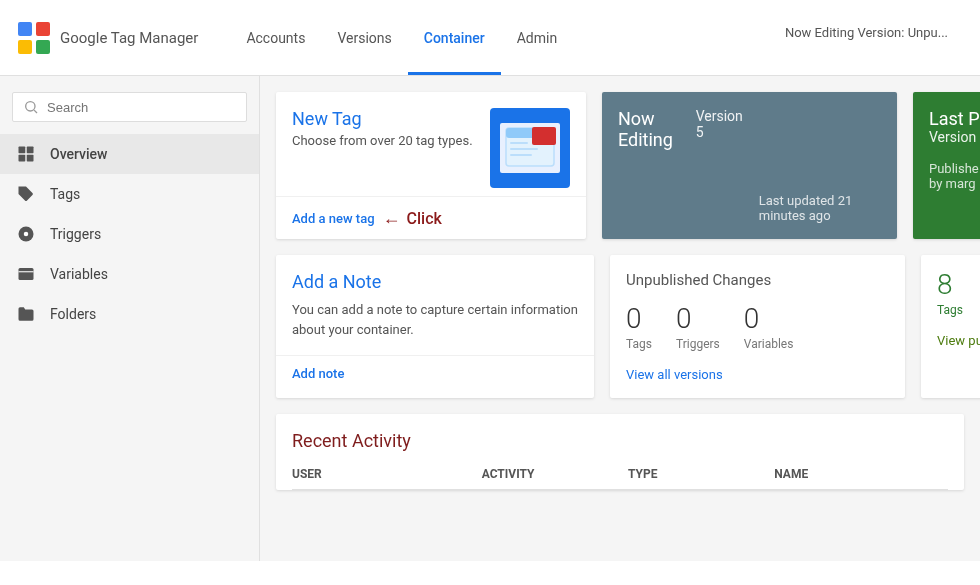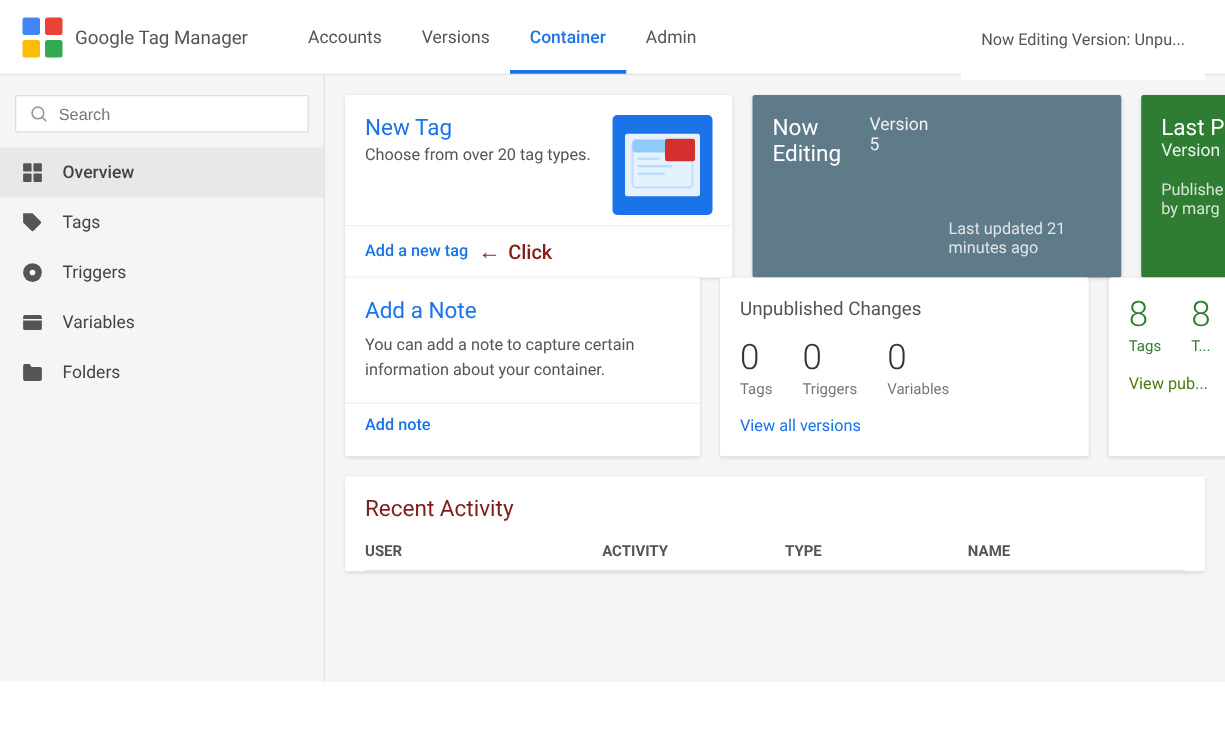--- a/index.html
+++ b/index.html
@@ -2,21 +2,21 @@
 <html><head>
   <meta charset="utf-8">
   <style>
     * { box-sizing: border-box; margin: 0; padding: 0; }
     body { font-family: 'Roboto', Arial, sans-serif; font-size: 14px; color: #333; background: #fff; width: 980px; height: 585px; overflow: hidden; }
 
     
     .top-nav {
       display: flex;
       align-items: center;
-      height: 60px;
+      height: 76px;
       border-bottom: 1px solid #e0e0e0;
       padding: 0 16px;
       background: #fff;
       position: relative;
     }
     .logo-area {
       display: flex;
       align-items: center;
       gap: 8px;
       margin-right: 32px;
@@ -136,20 +136,21 @@
     
     .content {
       flex: 1;
       overflow: auto;
       padding: 16px;
       background: #f5f5f5;
     }
     .cards-row {
       display: flex;
       gap: 16px;
+      margin-bottom: 16px;
       justify-content: space-between;
     }
 
     
     .card {
       background: #fff;
       border-radius: 2px;
       box-shadow: 0 1px 3px rgba(0,0,0,0.12);
       overflow: hidden;
     }
@@ -284,21 +285,21 @@
 
     
     .second-row {
       display: flex;
       gap: 16px;
       margin-bottom: 16px;
     }
 
     
     .add-note-card {
-      width: 284px;
+      width: 318px;
       flex-shrink: 0;
     }
     .add-note-card .card-body {
       padding: 16px;
     }
     .add-note-card .card-title {
       color: #1a73e8;
       font-size: 18px;
       font-weight: 400;
       margin-bottom: 8px;

